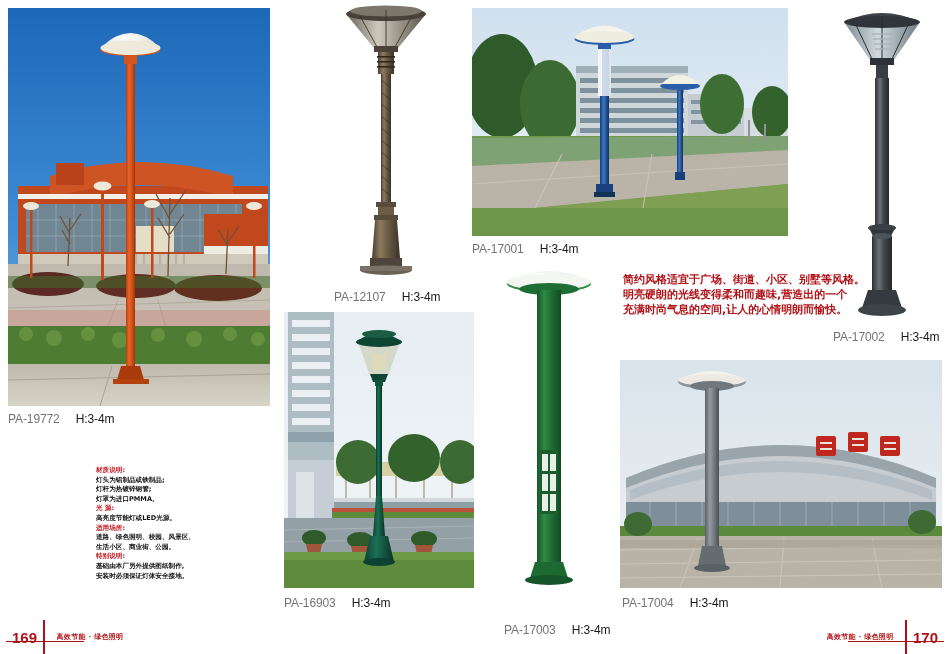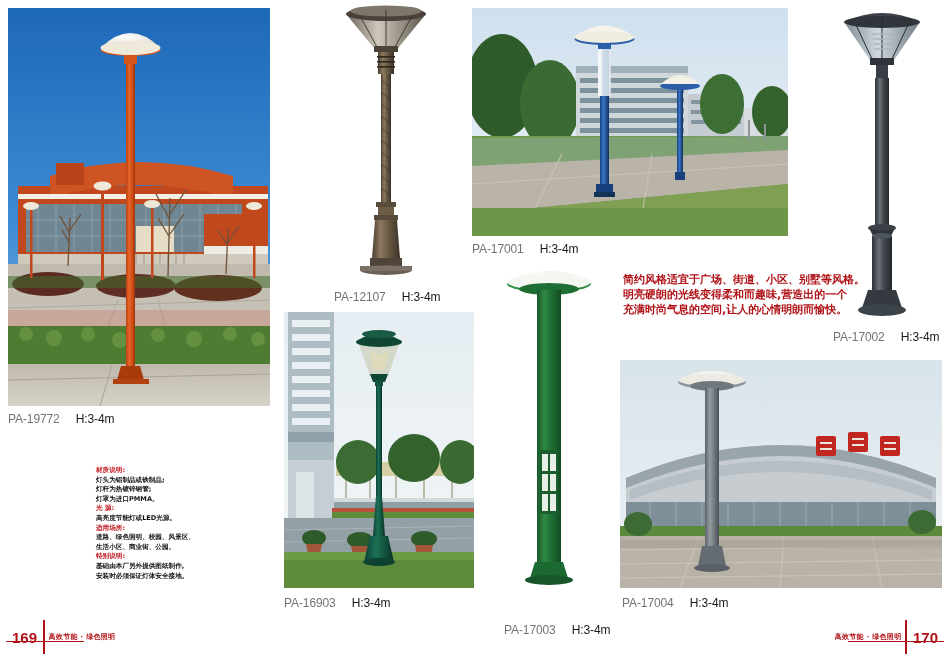--- a/index.html
+++ b/index.html
@@ -65,21 +65,21 @@
   .pgnum {
     font-size: 15px; font-weight: bold; color: #b01116;
     font-family: "Liberation Sans", sans-serif;
     padding: 0 6px;
   }
   .foot-cn {
     font-size: 7px; font-weight: bold; color: #b01116;
     font-family: "DejaVu Sans", sans-serif;
     letter-spacing: 0.3px;
     white-space: nowrap;
-    padding: 0 4px;
+    padding: 0 12px;
   }
   .hrule-l { position:absolute; left:6px; bottom:12px; width:78px; height:1.5px; background:#b01116;}
   .hrule-r { position:absolute; right:6px; bottom:12px; width:96px; height:1.5px; background:#b01116;}
 </style>
 </head>
 <body>
 
 <div id="page">
 
   <div class="photo" style="left:8px; top:8px; width:262px; height:398px;">

